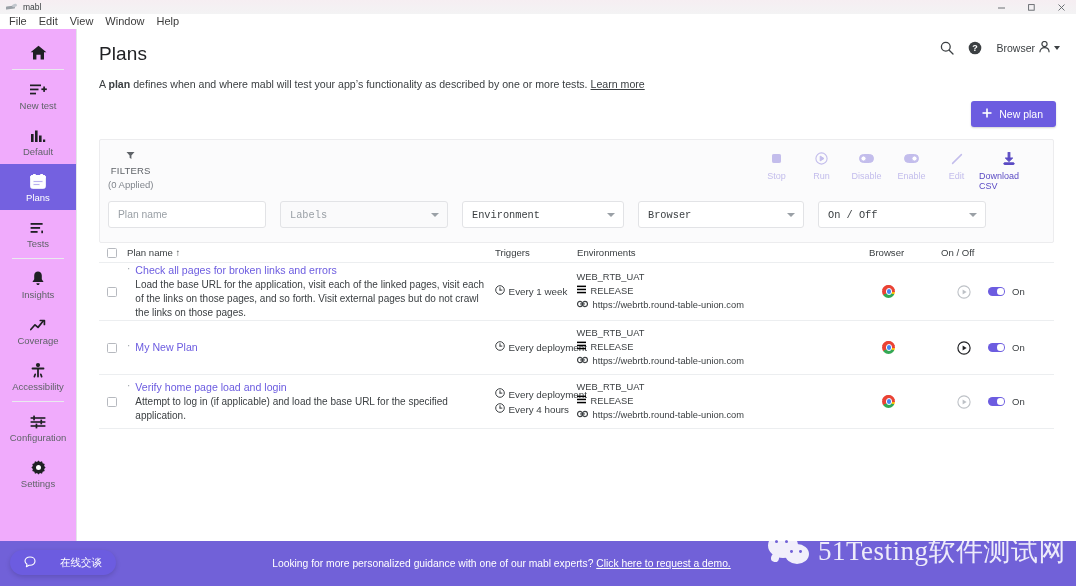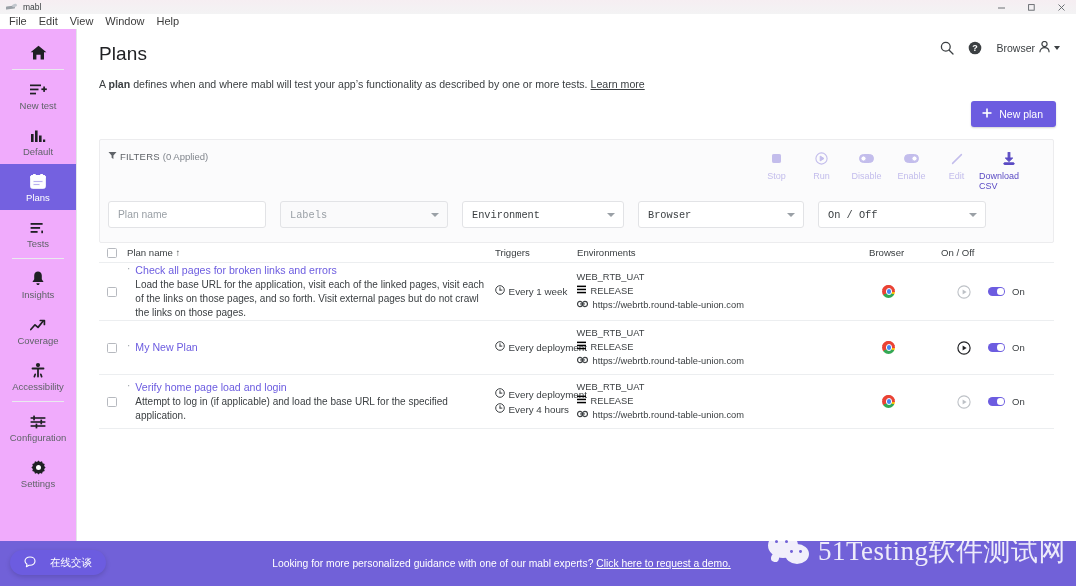--- a/index.html
+++ b/index.html
@@ -91,21 +91,21 @@
     box-shadow: 0 1px 2px rgba(0,0,0,0.18);
   }
 
   
   .panel {
     margin: 12px 22px 0 22px;
     background:#fbfbfc; border:1px solid #ececee; border-radius:2px;
     position:relative;
   }
   .panel-top { display:flex; align-items:flex-start; justify-content:space-between; padding: 11px 8px 0 8px; }
-  .filters-toggle { display:flex; align-items:center; gap:3px; font-size:9.5px; color:#5f6368; cursor:pointer; }
+  .filters-toggle { display:flex; align-items:center; gap:3px; font-size:9.5px; color:#5f6368; cursor:pointer;flex-direction:column; }
   .filters-toggle .flabel { letter-spacing:0.2px; }
   .filters-toggle .fcount { color:#80858c; }
 
   .actions { display:flex; gap:0px; padding-right:6px; }
   .action {
     width: 45px; display:flex; flex-direction:column; align-items:center; gap:5px;
     font-size:9px; cursor:pointer;
   }
   .action .alabel { line-height:10px; }
   .action.dim { color:#c3bdec; }
@@ -195,21 +195,21 @@
   .banner {
     position:absolute; left:0; bottom:0; width:1003px; height:45px;
     background:#7161d8; display:flex; align-items:center; justify-content:center;
   }
   .banner-text { font-size:10.3px; color:#ffffff; }
   .banner-text a { color:#fff; text-decoration:underline; }
 
   .chat {
     position:absolute; left:10px; bottom:11px; height:25px;
     background:#6c5ce0; border-radius:13px; display:flex; align-items:center;
-    gap:14px; padding: 0 14px; cursor:pointer; z-index: 6;
+    gap:24px; padding: 0 14px; cursor:pointer; z-index: 6;
     box-shadow:0 2px 5px rgba(0,0,0,0.15);
   }
   .chat-label { color:#fff; font-size:10.5px; }
 
   
   .watermark {
     position:absolute; right:10px; bottom:17px; display:flex; align-items:flex-start; gap:6px;
     z-index:7; pointer-events:none;
   }
   .wm-text {

